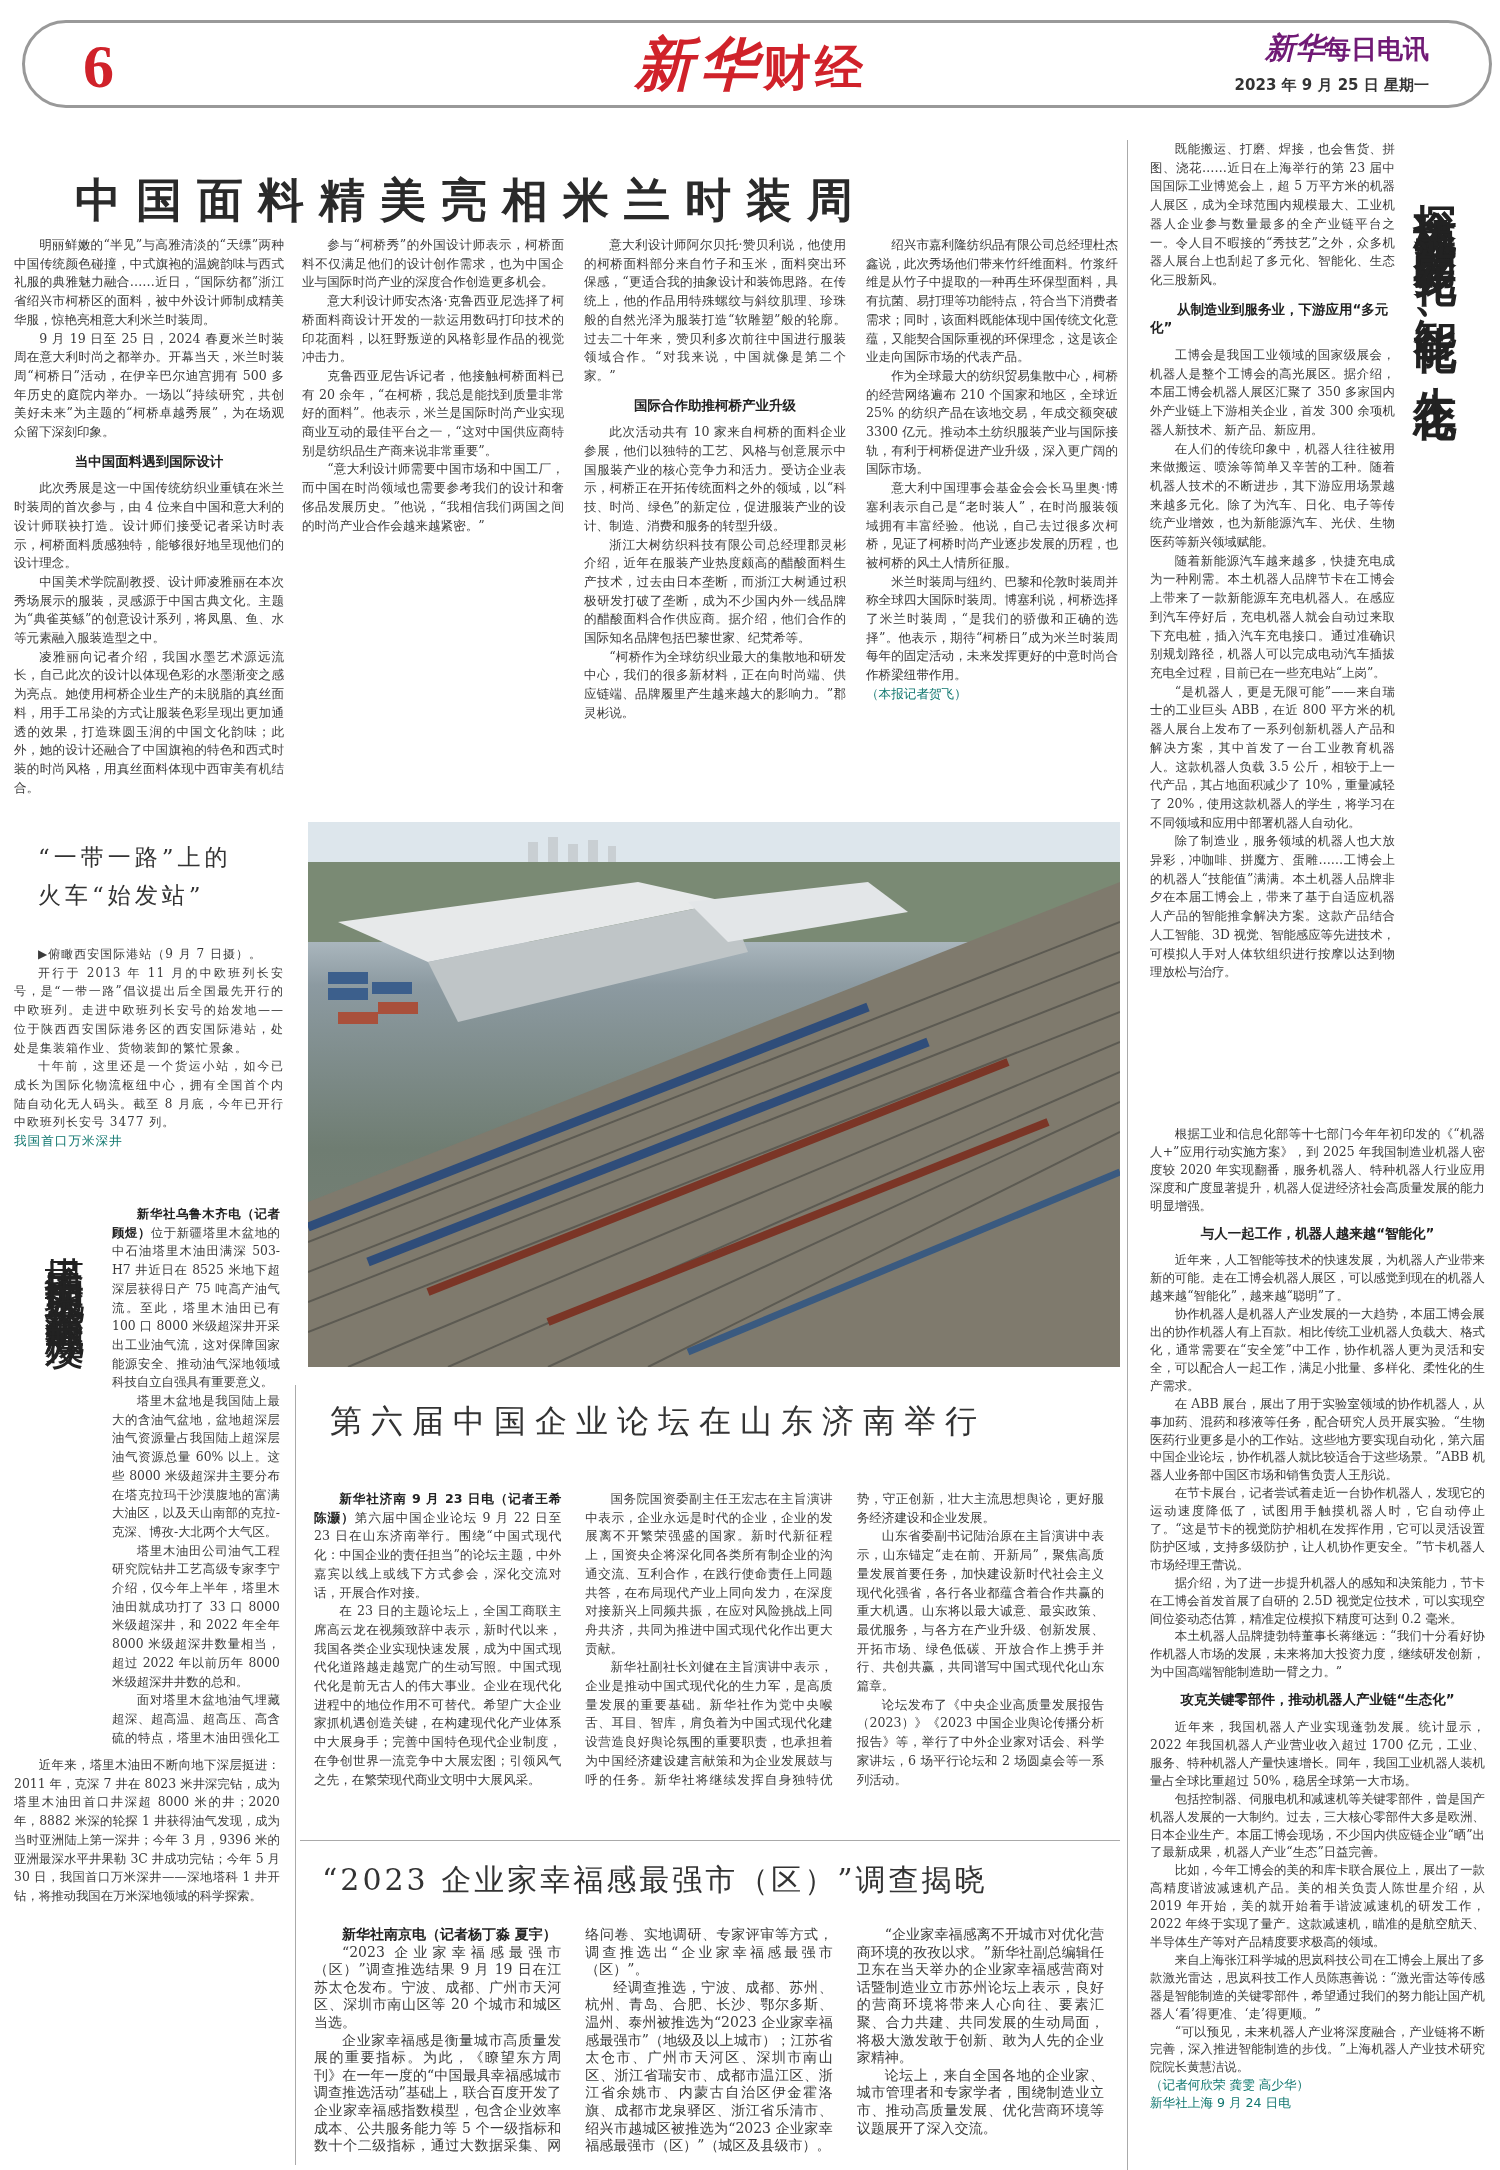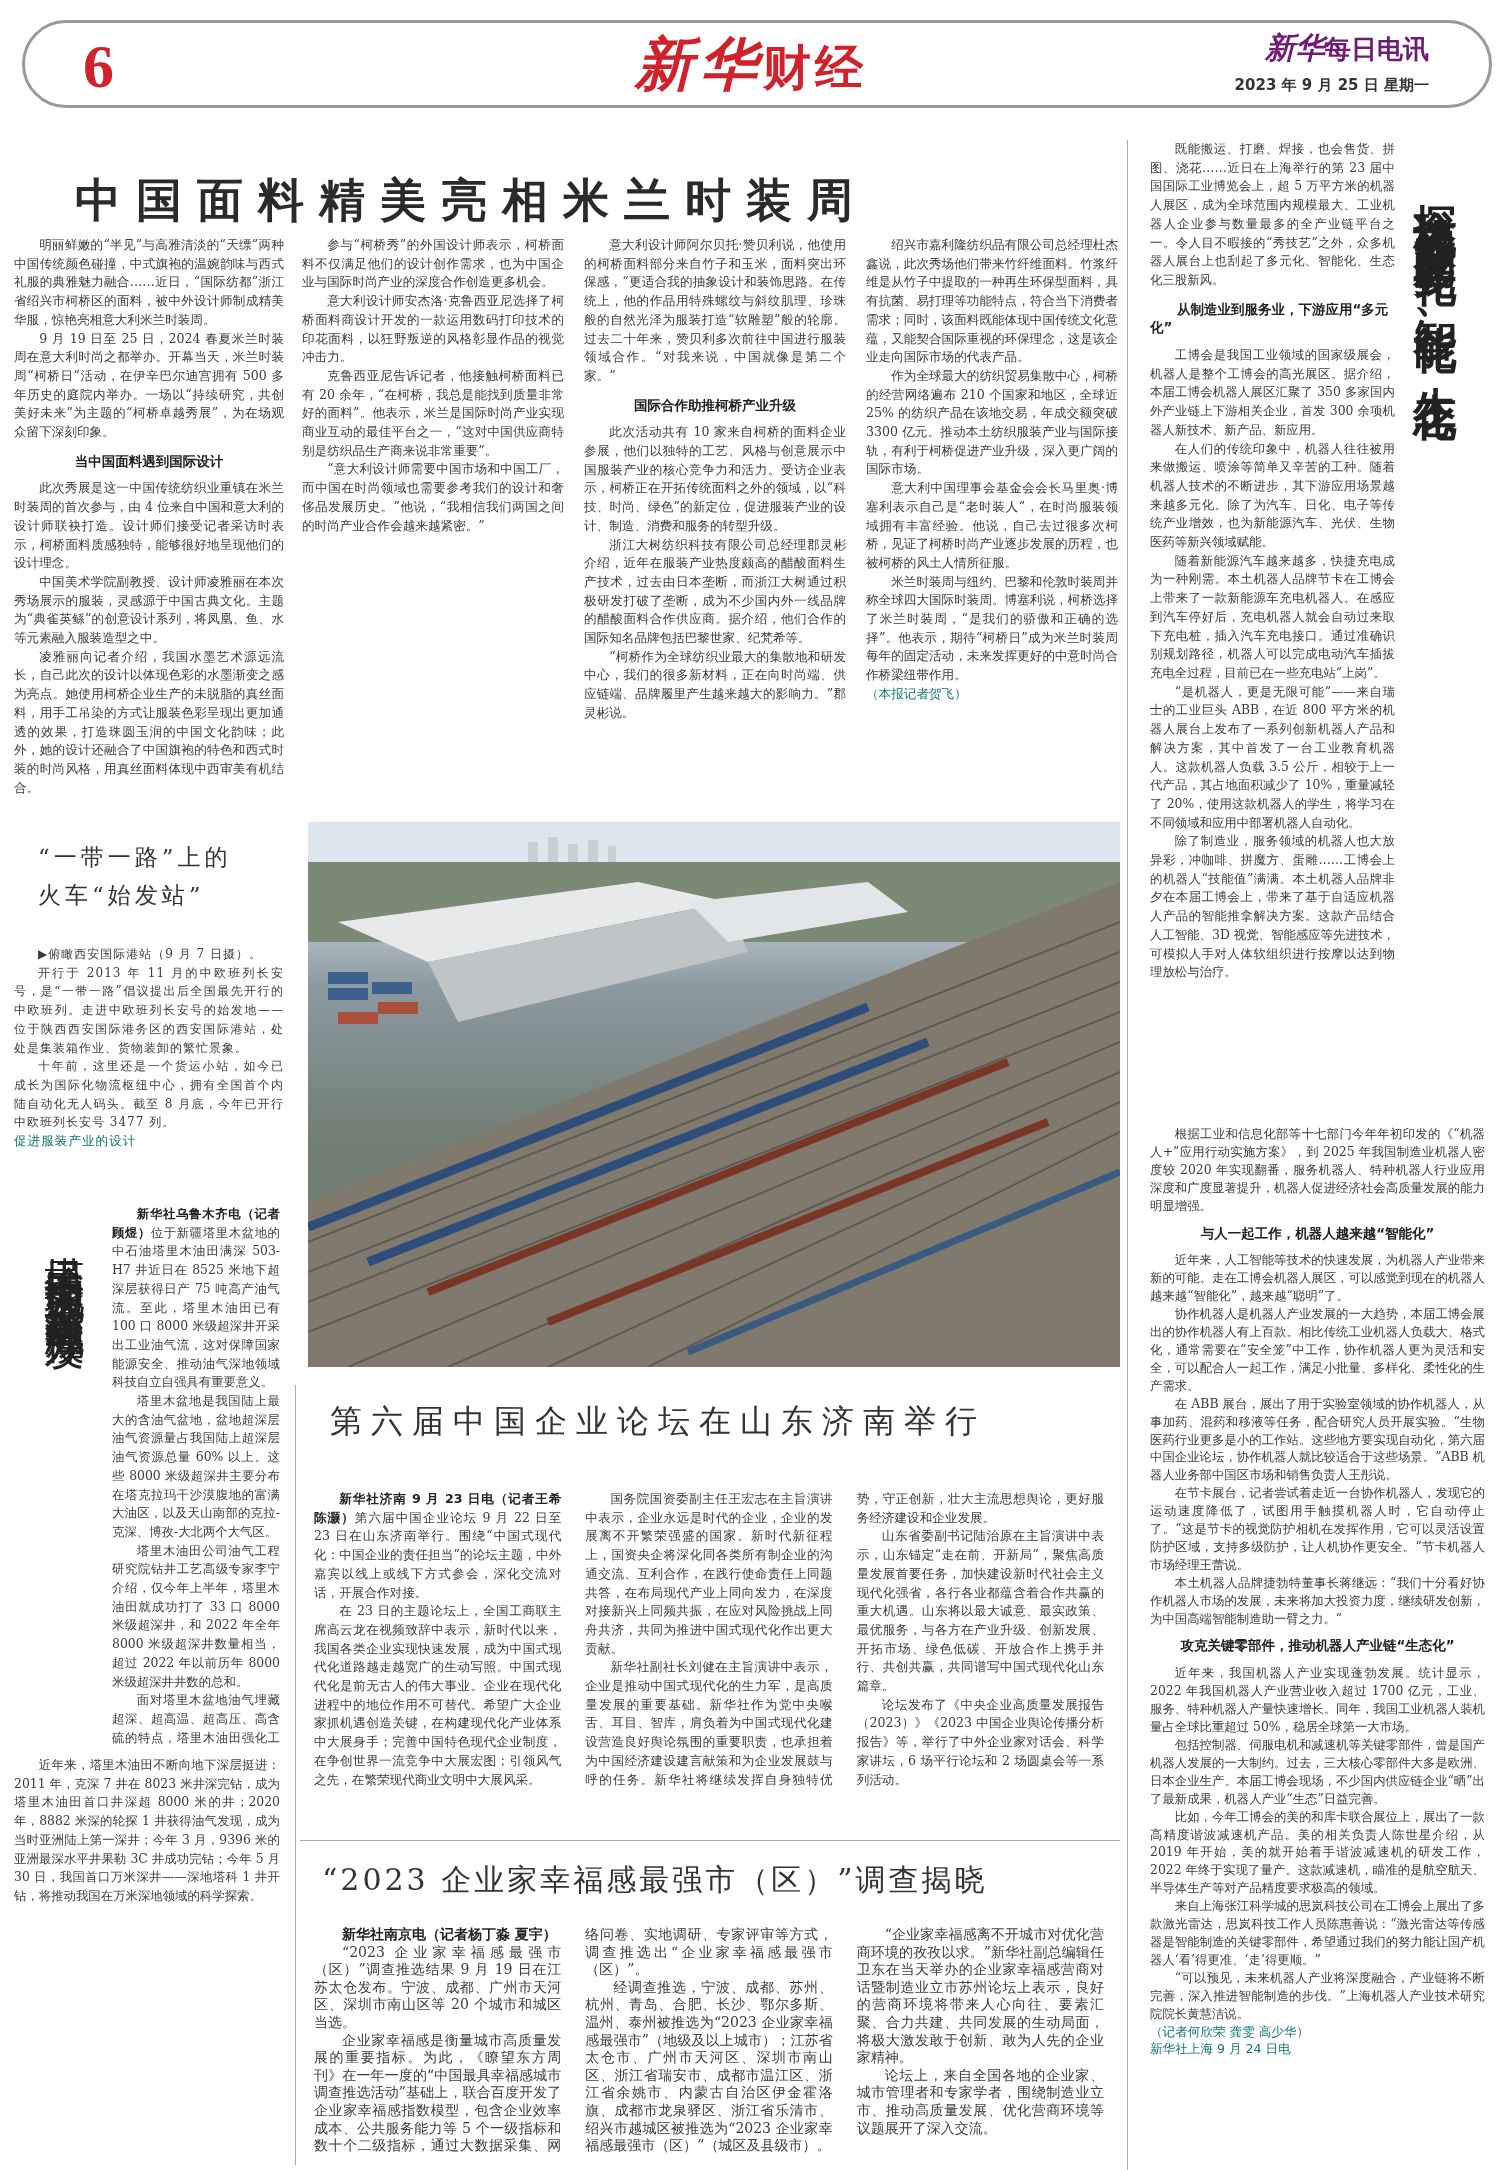--- a/index.html
+++ b/index.html
@@ -69,21 +69,21 @@
 </div>
 
 <div class="abs" style="left:38px;top:838px;width:250px;font-size:23px;line-height:38px;letter-spacing:4px;color:#333">
   <div>“一带一路”上的</div>
   <div>火车“始发站”</div>
 </div>
 <div class="abs col" style="left:14px;top:945px;width:270px;font-size:12px;letter-spacing:1px">
   <p>▶俯瞰西安国际港站（9 月 7 日摄）。</p>
   <p>开行于 2013 年 11 月的中欧班列长安号，是“一带一路”倡议提出后全国最先开行的中欧班列。走进中欧班列长安号的始发地——位于陕西西安国际港务区的西安国际港站，处处是集装箱作业、货物装卸的繁忙景象。</p>
   <p>十年前，这里还是一个货运小站，如今已成长为国际化物流枢纽中心，拥有全国首个内陆自动化无人码头。截至 8 月底，今年已开行中欧班列长安号 3477 列。</p>
-  <div class="sig">促进服装产业的设计</div>
+  <div class="sig">我国首口万米深井</div>
 </div>
 
 <div class="abs photo">
   <svg width="812" height="545" viewBox="0 0 812 545">
     <rect x="0" y="0" width="812" height="40" fill="#dde6ec"></rect>
     <g fill="#c9cfd3">
         <rect x="220" y="20" width="10" height="30"></rect>
         <rect x="240" y="15" width="10" height="35"></rect>
         <rect x="260" y="22" width="10" height="28"></rect>
         <rect x="280" y="18" width="10" height="32"></rect>
@@ -175,20 +175,21 @@
   <p>“是机器人，更是无限可能”——来自瑞士的工业巨头 ABB，在近 800 平方米的机器人展台上发布了一系列创新机器人产品和解决方案，其中首发了一台工业教育机器人。这款机器人负载 3.5 公斤，相较于上一代产品，其占地面积减少了 10%，重量减轻了 20%，使用这款机器人的学生，将学习在不同领域和应用中部署机器人自动化。</p>
   <p>除了制造业，服务领域的机器人也大放异彩，冲咖啡、拼魔方、蛋雕……工博会上的机器人“技能值”满满。本土机器人品牌非夕在本届工博会上，带来了基于自适应机器人产品的智能推拿解决方案。这款产品结合人工智能、3D 视觉、智能感应等先进技术，可模拟人手对人体软组织进行按摩以达到物理放松与治疗。</p>
 </div>
 <div class="abs col" style="left:1150px;top:1125px;width:335px;height:1040px;overflow:hidden;font-size:12.4px;line-height:17.9px">
   <p>根据工业和信息化部等十七部门今年年初印发的《“机器人+”应用行动实施方案》，到 2025 年我国制造业机器人密度较 2020 年实现翻番，服务机器人、特种机器人行业应用深度和广度显著提升，机器人促进经济社会高质量发展的能力明显增强。</p>
   <div class="sub">与人一起工作，机器人越来越“智能化”</div>
   <p>近年来，人工智能等技术的快速发展，为机器人产业带来新的可能。走在工博会机器人展区，可以感觉到现在的机器人越来越“智能化”，越来越“聪明”了。</p>
   <p>协作机器人是机器人产业发展的一大趋势，本届工博会展出的协作机器人有上百款。相比传统工业机器人负载大、格式化，通常需要在“安全笼”中工作，协作机器人更为灵活和安全，可以配合人一起工作，满足小批量、多样化、柔性化的生产需求。</p>
   <p>在 ABB 展台，展出了用于实验室领域的协作机器人，从事加药、混药和移液等任务，配合研究人员开展实验。“生物医药行业更多是小的工作站。这些地方要实现自动化，第六届中国企业论坛，协作机器人就比较适合于这些场景。”ABB 机器人业务部中国区市场和销售负责人王彤说。</p>
   <p>在节卡展台，记者尝试着走近一台协作机器人，发现它的运动速度降低了，试图用手触摸机器人时，它自动停止了。“这是节卡的视觉防护相机在发挥作用，它可以灵活设置防护区域，支持多级防护，让人机协作更安全。”节卡机器人市场经理王蕾说。</p>
+  <p>据介绍，为了进一步提升机器人的感知和决策能力，节卡在工博会首发首展了自研的 2.5D 视觉定位技术，可以实现空间位姿动态估算，精准定位模拟下精度可达到 0.2 毫米。</p>
   <p>本土机器人品牌捷勃特董事长蒋继远：“我们十分看好协作机器人市场的发展，未来将加大投资力度，继续研发创新，为中国高端智能制造助一臂之力。”</p>
   <div class="sub">攻克关键零部件，推动机器人产业链“生态化”</div>
   <p>近年来，我国机器人产业实现蓬勃发展。统计显示，2022 年我国机器人产业营业收入超过 1700 亿元，工业、服务、特种机器人产量快速增长。同年，我国工业机器人装机量占全球比重超过 50%，稳居全球第一大市场。</p>
   <p>包括控制器、伺服电机和减速机等关键零部件，曾是国产机器人发展的一大制约。过去，三大核心零部件大多是欧洲、日本企业生产。本届工博会现场，不少国内供应链企业“晒”出了最新成果，机器人产业“生态”日益完善。</p>
   <p>比如，今年工博会的美的和库卡联合展位上，展出了一款高精度谐波减速机产品。美的相关负责人陈世星介绍，从 2019 年开始，美的就开始着手谐波减速机的研发工作，2022 年终于实现了量产。这款减速机，瞄准的是航空航天、半导体生产等对产品精度要求极高的领域。</p>
   <p>来自上海张江科学城的思岚科技公司在工博会上展出了多款激光雷达，思岚科技工作人员陈惠善说：“激光雷达等传感器是智能制造的关键零部件，希望通过我们的努力能让国产机器人‘看’得更准、‘走’得更顺。”</p>
   <p>“可以预见，未来机器人产业将深度融合，产业链将不断完善，深入推进智能制造的步伐。”上海机器人产业技术研究院院长黄慧洁说。</p>
   <div class="sig">（记者何欣荣  龚雯  高少华）</div>
   <div class="sig">新华社上海 9 月 24 日电</div>
 </div>

